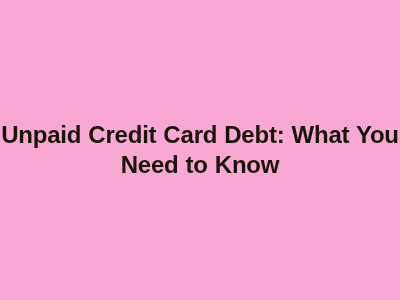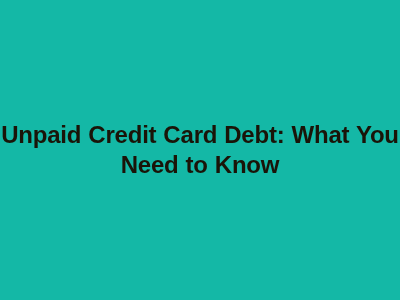--- a/index.html
+++ b/index.html
@@ -12,21 +12,21 @@
     height: 300px;
     overflow: hidden;
     font-family: "Liberation Sans", sans-serif;
   }
 
   #article-card {
     position: relative;
     box-sizing: border-box;
     width: 400px;
     height: 300px;
-    background: #14b8a6;
+    background: #f9a8d4;
     overflow: hidden;
   }
 
   #headline-block {
     position: absolute;
     left: 0;
     right: 0;
     top: 0;
     height: 300px;
     display: flex;

